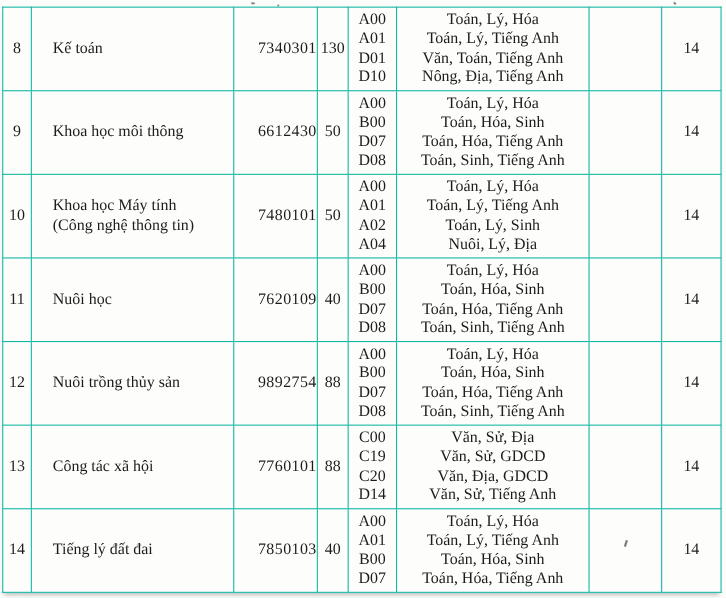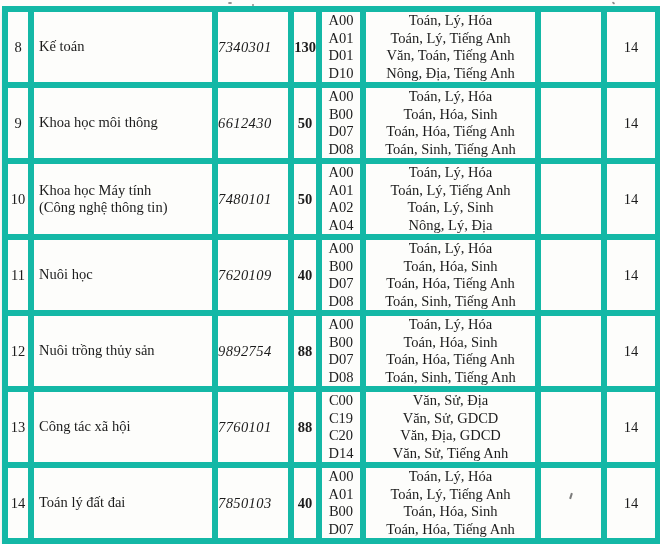--- a/index.html
+++ b/index.html
@@ -18,30 +18,30 @@
   table.admissions-table {
     position: absolute;
     left: 2px; top: 6px;
     width: 653px;
     border-collapse: collapse;
     table-layout: fixed;
     
     box-shadow: 0 4px 4px -2px rgba(125,125,125,0.5);
   }
   td {
-    border: 6px solid #14b8a6;
+    border: 1px solid #14b8a6;
     vertical-align: middle;
     font-size: 14.5px;
     overflow: hidden;
   }
   tr.major-row { height: 76px; }
   .col-no    { text-align: center; }
-  .col-name  { padding-left: 5px; white-space: pre-line; line-height: 1.2; }
-  .col-code  { text-align: left; letter-spacing: 0.4px; font-style: italic; }
-  .col-quota { text-align: center; font-weight: bold; }
+  .col-name  { padding-left: 19px; white-space: pre-line; line-height: 1.2; }
+  .col-code  { text-align: right; letter-spacing: 0.4px; }
+  .col-quota { text-align: center; }
   .col-combos, .col-subjects { text-align: center; }
   .combo-line {
     height: 17.5px; line-height: 17.5px;
     text-align: center; white-space: nowrap;
   }
   .col-score { text-align: center; }
   
   tr.major-row:last-child td.col-empty::after {
     content: "";
     display: block;
@@ -128,21 +128,21 @@
     <td class="col-combos">
             <div class="combo-line">A00</div>
             <div class="combo-line">A01</div>
             <div class="combo-line">A02</div>
             <div class="combo-line">A04</div>
           </td>
     <td class="col-subjects">
             <div class="combo-line">Toán, Lý, Hóa</div>
             <div class="combo-line">Toán, Lý, Tiếng Anh</div>
             <div class="combo-line">Toán, Lý, Sinh</div>
-            <div class="combo-line">Nông, Lý, Địa</div>
+            <div class="combo-line">Nuôi, Lý, Địa</div>
           </td>
     <td class="col-empty"></td>
     <td class="col-score">14</td>
   </tr>
 
   <tr class="major-row">
     <td class="col-no">11</td>
     <td class="col-name">Nuôi học</td>
     <td class="col-code">7620109</td>
     <td class="col-quota">40</td>
@@ -199,21 +199,21 @@
             <div class="combo-line">Văn, Sử, GDCD</div>
             <div class="combo-line">Văn, Địa, GDCD</div>
             <div class="combo-line">Văn, Sử, Tiếng Anh</div>
           </td>
     <td class="col-empty"></td>
     <td class="col-score">14</td>
   </tr>
 
   <tr class="major-row">
     <td class="col-no">14</td>
-    <td class="col-name">Toán lý đất đai</td>
+    <td class="col-name">Tiếng lý đất đai</td>
     <td class="col-code">7850103</td>
     <td class="col-quota">40</td>
     <td class="col-combos">
             <div class="combo-line">A00</div>
             <div class="combo-line">A01</div>
             <div class="combo-line">B00</div>
             <div class="combo-line">D07</div>
           </td>
     <td class="col-subjects">
             <div class="combo-line">Toán, Lý, Hóa</div>

